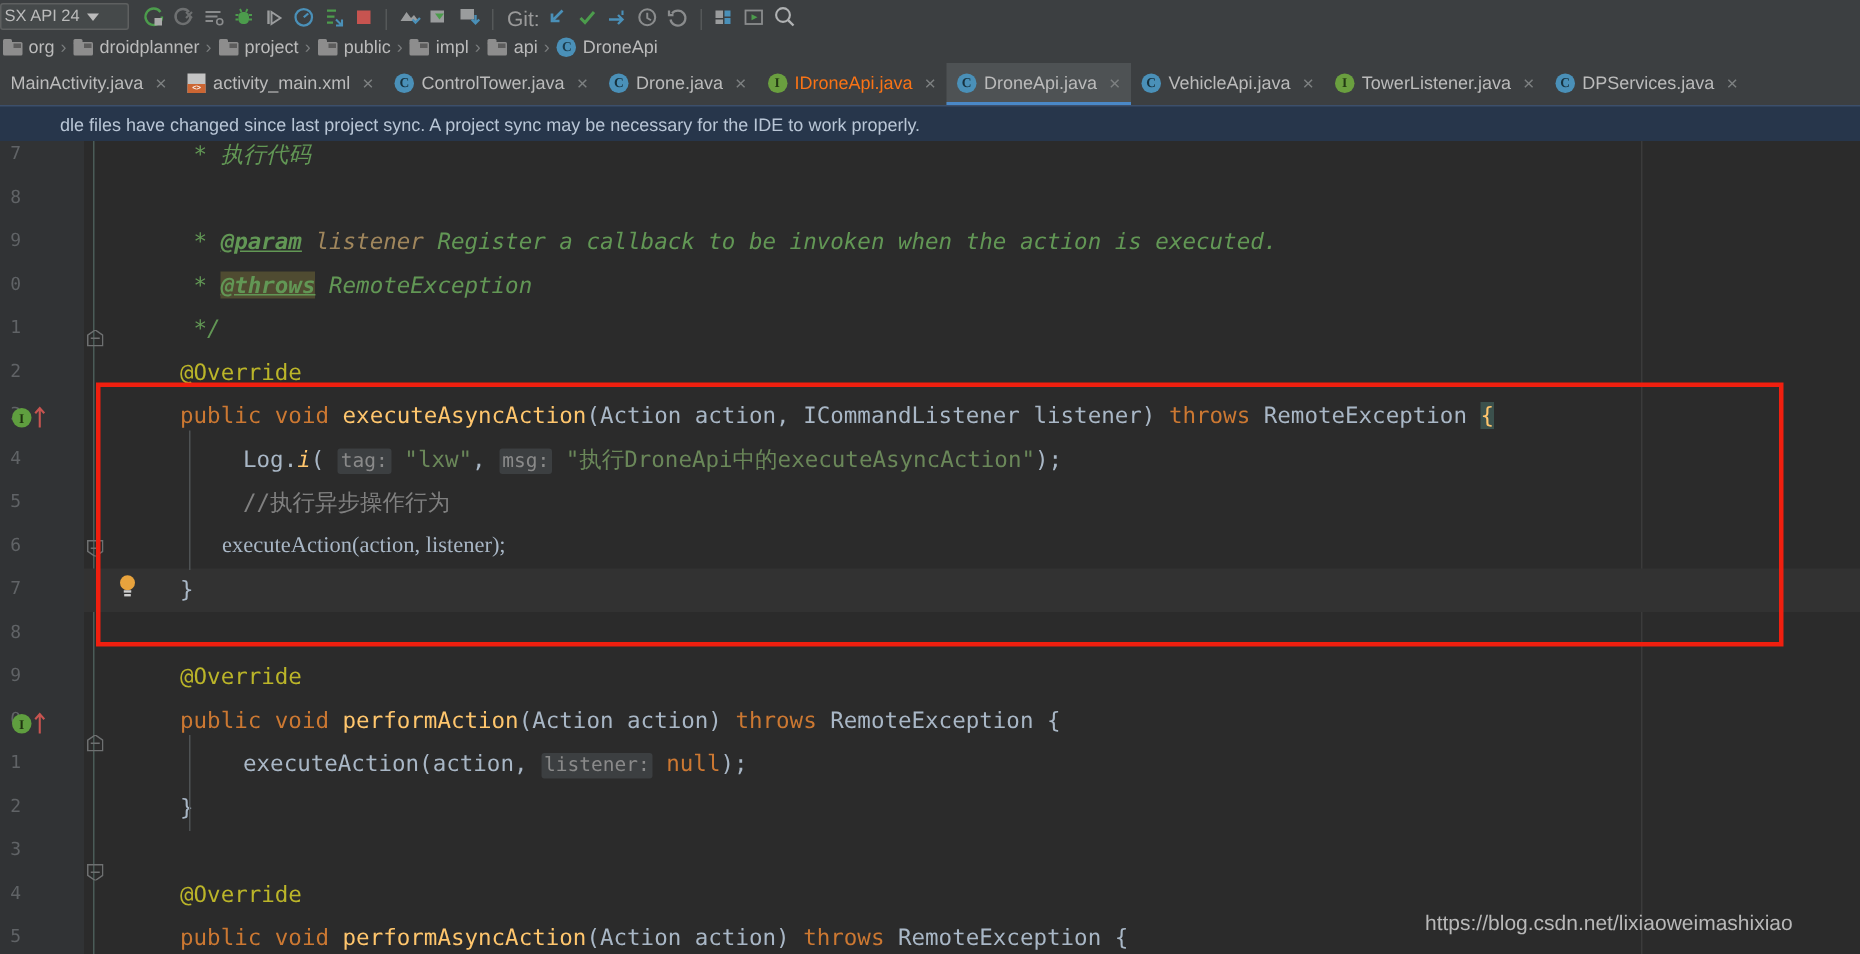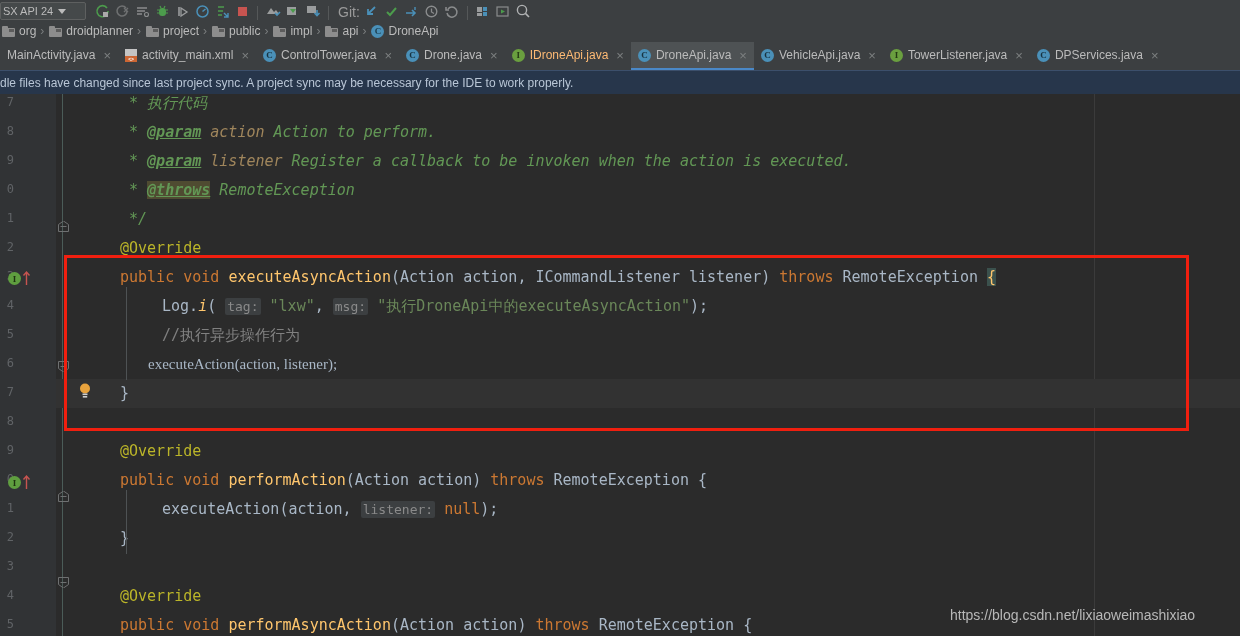--- a/index.html
+++ b/index.html
@@ -72,30 +72,30 @@
       border-radius:50%;font-size:9px;font-weight:bold;font-family:"Liberation Serif", serif;}
   .ic.cls{background:#4a90b8;color:#17323f;}
   .ic.itf{background:#6a9f3f;color:#243a14;}
   .ic.xml{
     border-radius:0;background:#c4c4c4;position:relative;width:12px;height:13px;
   }
   .ic.xml::after{
     content:"<>";position:absolute;left:0;bottom:0;width:12px;height:6px;background:#cc6633;
     color:#fff;font-size:5px;line-height:6px;text-align:center;font-family:"Liberation Sans",sans-serif;
   }
-  .tab .tlabel.warn{color:#fdba74;}
+  .tab .tlabel.warn{color:#f97316;}
 
   
   .notif{
     position:absolute;left:0;top:70px;width:1240px;height:24px;
     background:#27364b;border-top:1px solid #3c4f6b;border-bottom:1px solid #1e2a3b;
     display:flex;align-items:center;
     font-size:12px;color:#b9c6d6;overflow:hidden;
   }
-  .notif span{margin-left:0;}
+  .notif span{margin-left:0;padding-left:40px;}
 
   
   .editor{
     position:absolute;left:0;top:94px;width:1240px;height:542px;
     background:#2b2b2b;overflow:hidden;
   }
   .gutter{
     position:absolute;left:0;top:0;width:56px;height:542px;
     background:#313335;
   }
@@ -426,21 +426,20 @@
           <span class="impl-marker" style="left:0;top:2px;">I</span>
           <svg width="9" height="16" style="position:absolute;left:14px;top:0;">
             <path d="M4.5 15V3M1.5 5.5L4.5 2l3 3.5" stroke="#c75450" stroke-width="1.4" fill="none"></path>
           </svg>
         </div>
       </div>
     <div class="vline"></div>
     <div class="rmargin"></div>
     <div class="codearea" id="codearea">
         <div class="line" style="top: -5px; left: 64px;"><span class="jd"> * </span><span class="jd">执行代码</span></div>
-        <div class="line" style="top: 24px; left: 64px;"><span class="jd"> * </span><span class="jdtag">@param</span><span class="jd"> </span><span class="jdval">action</span><span class="jd"> Action to perform.</span></div>
         <div class="line" style="top: 53px; left: 64px;"><span class="jd"> * </span><span class="jdtag">@param</span><span class="jd"> </span><span class="jdval">listener</span><span class="jd"> Register a callback to be </span><span class="jd squiggle">invoken</span><span class="jd"> when the action is executed.</span></div>
         <div class="line" style="top: 82px; left: 64px;"><span class="jd"> * </span><span class="jdthrow">@throws</span><span class="jd"> RemoteException</span></div>
         <div class="line" style="top: 111px; left: 64px;"><span class="jd"> */</span></div>
         <div class="line" style="top: 140px; left: 64px;"><span class="anno">@Override</span></div>
         <div class="line" style="top: 169px; left: 64px;"><span class="kw">public</span><span class="plain"> </span><span class="kw">void</span><span class="plain"> </span><span class="meth">executeAsyncAction</span><span class="plain">(</span><span class="typ">Action action</span><span class="plain">, </span><span class="typ">ICommandListener listener</span><span class="plain">) </span><span class="kw">throws</span><span class="typ"> RemoteException </span><span class="brace-hl">{</span></div>
         <div class="line" style="top: 198px; left: 106px;"><span class="typ">Log.</span><span class="meth italic" style="font-style: italic;">i</span><span class="plain">( </span><span class="hint">tag:</span><span class="plain"> </span><span class="str">"lxw"</span><span class="plain">, </span><span class="hint">msg:</span><span class="plain"> </span><span class="str">"执行DroneApi中的executeAsyncAction"</span><span class="plain">);</span></div>
         <div class="line" style="top: 227px; left: 106px;"><span class="cmt">//执行异步操作行为</span></div>
         <div class="line" style="top: 256px; left: 92px; font-family: Liberation Serif, serif;"><span class="typ">executeAction</span><span class="plain">(action, listener);</span></div>
         <div class="caretline" style="top: 285px;"></div>
         <div class="line" style="top: 285px; left: 64px;"><span class="plain">}</span></div>

